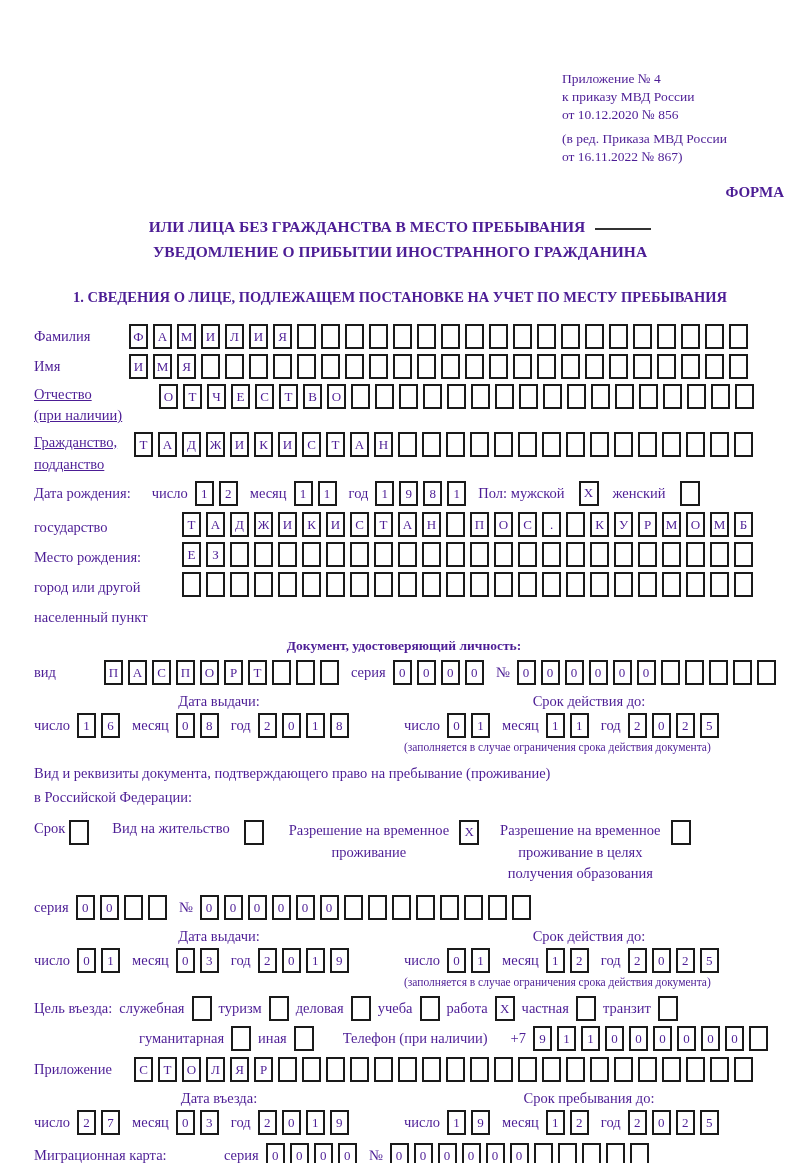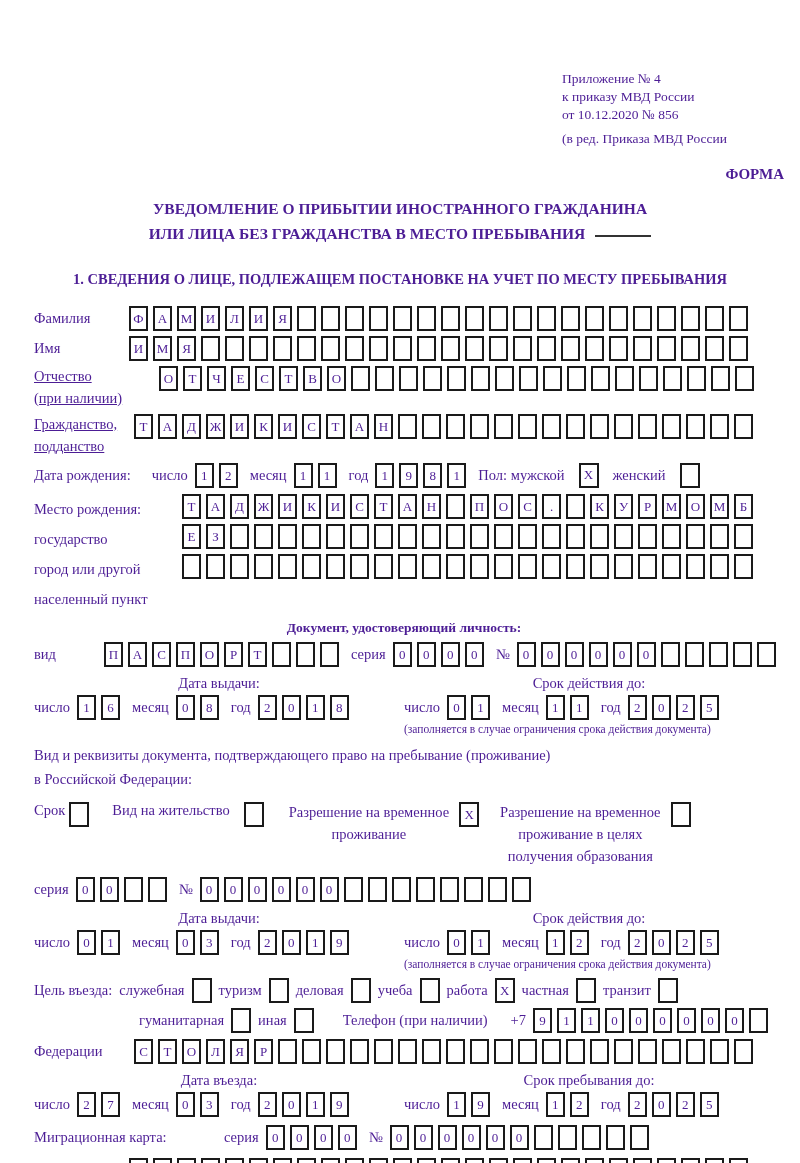--- a/index.html
+++ b/index.html
@@ -52,27 +52,28 @@
 
 <div class="page">
 
   <div class="appendix">
     <div>Приложение № 4</div>
     <div>к приказу МВД России</div>
     <div>от 10.12.2020 № 856</div>
   </div>
   <div class="amendment">
     <div>(в ред. Приказа МВД России</div>
+    <div>от 16.11.2022 № 867)</div>
   </div>
 
   <div class="forma">ФОРМА</div>
 
   <div class="title">
+    <div><span>ИЛИ ЛИЦА БЕЗ ГРАЖДАНСТВА В МЕСТО ПРЕБЫВАНИЯ</span><span class="uline"></span></div>
     <div>УВЕДОМЛЕНИЕ О ПРИБЫТИИ ИНОСТРАННОГО ГРАЖДАНИНА</div>
-    <div><span>ИЛИ ЛИЦА БЕЗ ГРАЖДАНСТВА В МЕСТО ПРЕБЫВАНИЯ</span><span class="uline"></span></div>
   </div>
 
   <div class="section-heading">1. СВЕДЕНИЯ О ЛИЦЕ, ПОДЛЕЖАЩЕМ ПОСТАНОВКЕ НА УЧЕТ ПО МЕСТУ ПРЕБЫВАНИЯ</div>
 
   <div class="content">
 
     <div class="frow">
       <span class="flabel lw95">Фамилия</span>
       <span class="cellrow">
           <span class="cell">Ф</span>
@@ -225,22 +226,22 @@
           <span class="cell">1</span>
         </span>
       <span class="word-l">Пол: мужской</span>
       <span class="cb">X</span>
       <span class="word-l">женский</span>
       <span class="cb"></span>
     </div>
 
     <div class="frow top" style="margin-top:6px;">
       <span class="flabel lw148 lblcol">
+        <span style="display:block">государство</span>
         <span style="display:block">Место рождения:</span>
-        <span style="display:block">государство</span>
         <span style="display:block">город или другой</span>
         <span style="display:block">населенный пункт</span>
       </span>
       <span class="cellstack">
         <span class="cellrow">
             <span class="cell">Т</span>
             <span class="cell">А</span>
             <span class="cell">Д</span>
             <span class="cell">Ж</span>
             <span class="cell">И</span>
@@ -544,21 +545,21 @@
           <span class="cell">0</span>
           <span class="cell">0</span>
           <span class="cell">0</span>
           <span class="cell">0</span>
           <span class="cell">0</span>
           <span class="cell"></span>
         </span>
     </div>
 
     <div class="frow" style="margin-top:6px;">
-      <span class="flabel lw100">Федерации</span>
+      <span class="flabel lw100">Приложение</span>
       <span class="cellrow">
           <span class="cell">С</span>
           <span class="cell">Т</span>
           <span class="cell">О</span>
           <span class="cell">Л</span>
           <span class="cell">Я</span>
           <span class="cell">Р</span>
           <span class="cell"></span>
           <span class="cell"></span>
           <span class="cell"></span>

